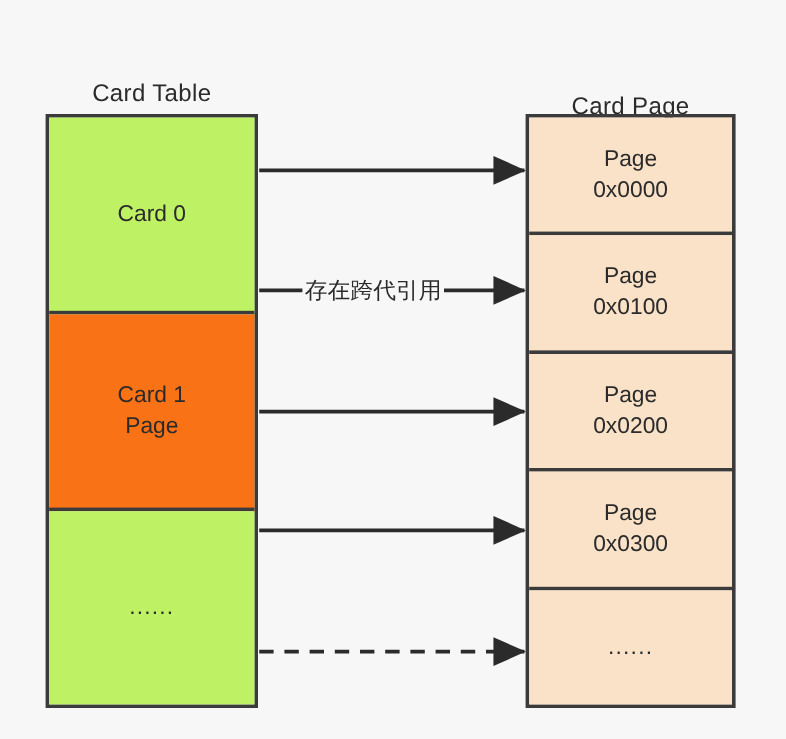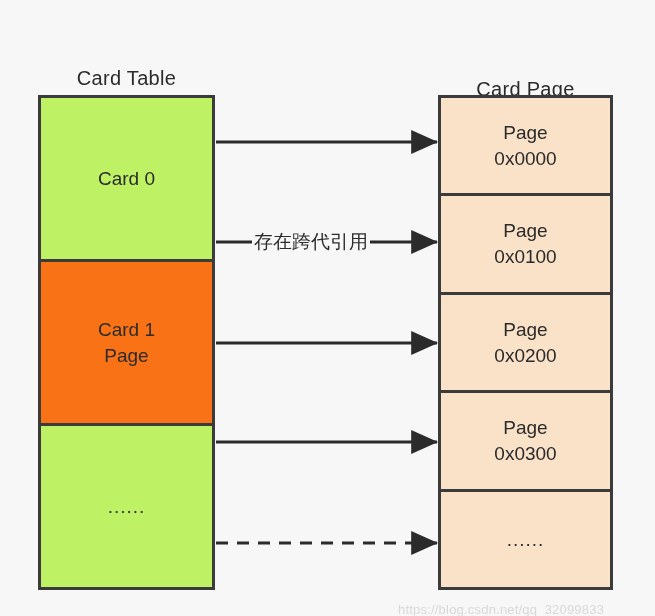--- a/index.html
+++ b/index.html
@@ -183,15 +183,14 @@
 
     <line x1="216" y1="333" x2="437" y2="333" stroke="#2b2b2b" stroke-width="3" marker-end="url(#arrowhead)"></line>
 
     <line x1="216" y1="432" x2="437" y2="432" stroke="#2b2b2b" stroke-width="3" marker-end="url(#arrowhead)"></line>
 
     <line x1="216" y1="533" x2="437" y2="533" stroke="#2b2b2b" stroke-width="3" stroke-dasharray="12 9" marker-end="url(#arrowhead)"></line>
   </svg>
 
   <div class="edge-label" id="cross-gen-label">存在跨代引用</div>
 
-  <div id="watermark">https://blog.csdn.net/qq_32099833</div>
 
 </div>
 
 </body></html>

